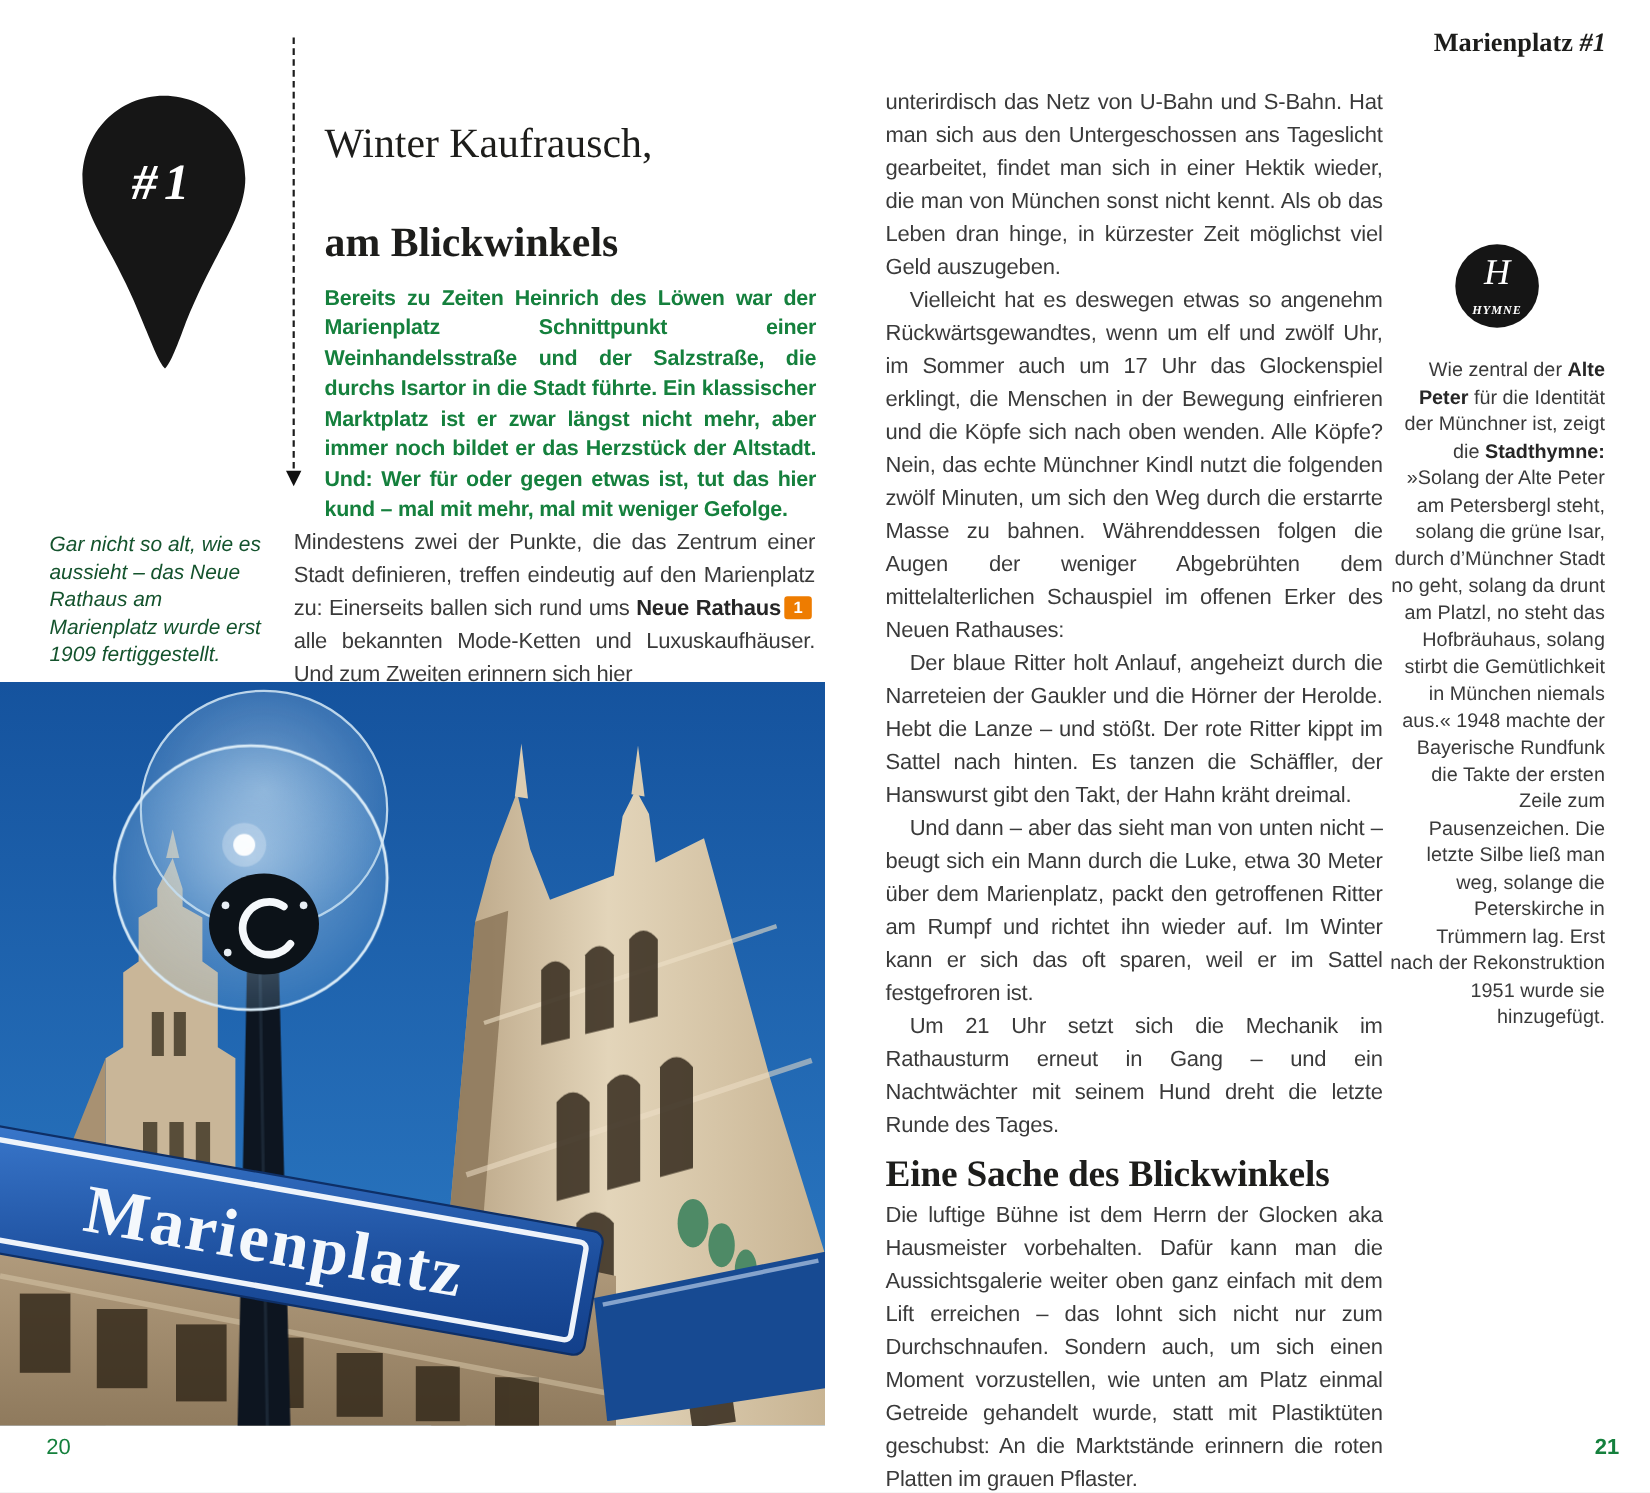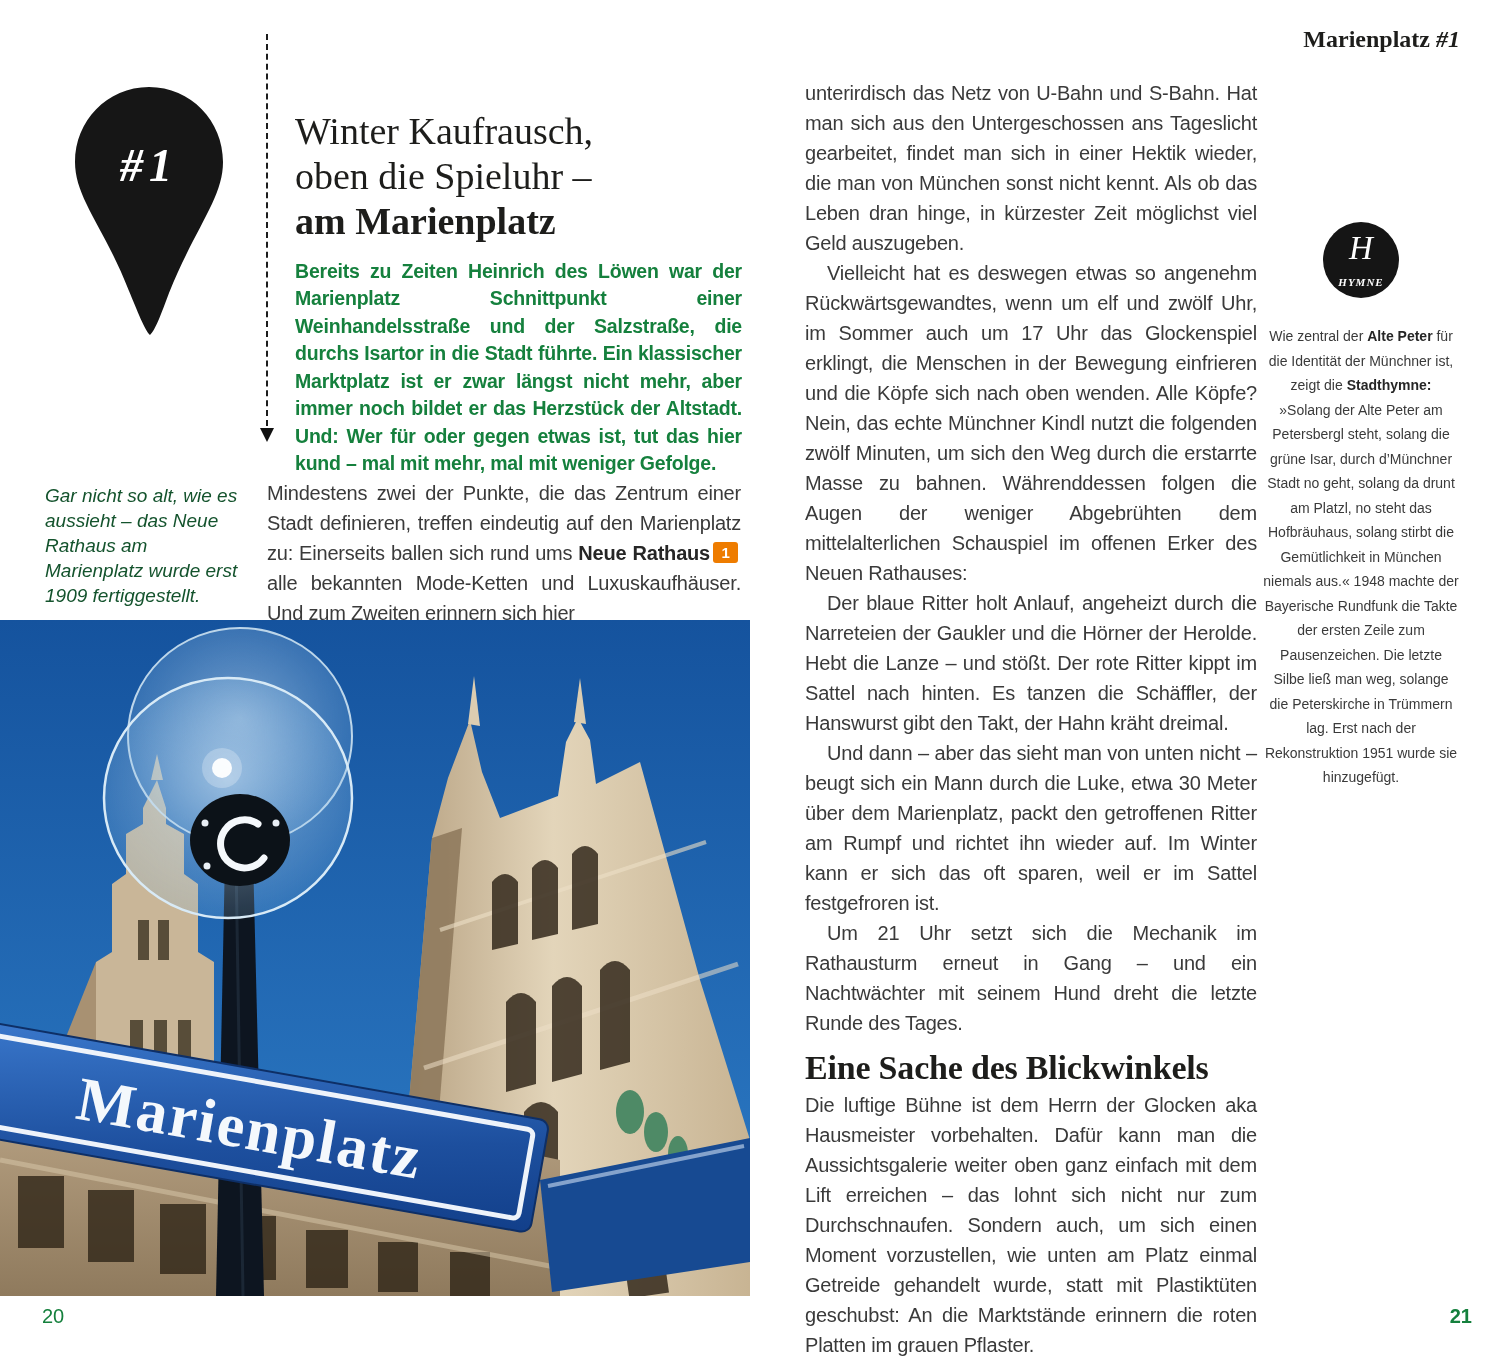--- a/index.html
+++ b/index.html
@@ -55,39 +55,39 @@
            color:#1d1d1b;font-weight:600;margin:14px 0 6px 0;text-align:left;}
   b{color:#262626;}
 
   .sidebar{position:absolute;left:1263px;top:222px;width:196px;}
   .hymne-badge{width:76px;height:76px;border-radius:50%;background:#151515;
                margin:0 auto 26px auto;display:flex;flex-direction:column;
                align-items:center;justify-content:center;color:#fff;
                font-family:"Liberation Serif",serif;}
   .hymne-letter{font-style:italic;font-size:33px;line-height:30px;}
   .hymne-word{font-style:italic;font-weight:bold;font-size:11px;letter-spacing:1px;margin-top:13px;}
-  .sidebar-text{font-size:14px;line-height:24.5px;color:#3a3a3a;text-align:center;}
+  .sidebar-text{font-size:18px;line-height:24.5px;color:#3a3a3a;text-align:right;}
 </style>
 </head>
 <body>
 
 <div class="page">
 
   <svg class="pin" viewBox="0 0 152 252">
     <path d="M76,2 C118,2 150,36 150,77 C150,113 123,141 96,208 C89,227 82,246 77,250 C72,246 64,225 56,206 C30,140 2,113 2,77 C2,36 34,2 76,2 Z" fill="#161616"></path>
     <text class="pin-label" x="76" y="96" text-anchor="middle">#1</text>
   </svg>
 
   <div class="dash-line"></div>
   <div class="dash-arrow"></div>
 
   <h1 class="title">
     <span>Winter Kaufrausch,</span><br>
-    <span>oben die Spieluhr –</span><br>
-    <span class="t-bold">am Marienplatz</span>
+    <br>
+    <span class="t-bold">am Blickwinkels</span>
   </h1>
 
   <p class="intro">Bereits zu Zeiten Heinrich des Löwen war der Marienplatz Schnittpunkt einer Weinhandelsstraße und der Salzstraße, die durchs Isartor in die Stadt führte. Ein klassischer Marktplatz ist er zwar längst nicht mehr, aber immer noch bildet er das Herzstück der Altstadt. Und: Wer für oder gegen etwas ist, tut das hier kund – mal mit mehr, mal mit weniger Gefolge.</p>
 
   <p class="caption">Gar nicht so alt, wie es aussieht – das Neue Rathaus am Marienplatz wurde erst 1909 fertiggestellt.</p>
 
   <p class="col1"><span>Mindestens zwei der Punkte, die das Zentrum einer Stadt definieren, treffen eindeutig auf den Marienplatz zu: Einerseits ballen sich rund ums </span><b>Neue Rathaus</b><span class="badge">1</span><span> alle bekannten Mode-Ketten und Luxuskaufhäuser. Und zum Zweiten erinnern sich hier</span></p>
 
   <svg class="photo" viewBox="0 0 750 676" preserveAspectRatio="none">
     <defs>

